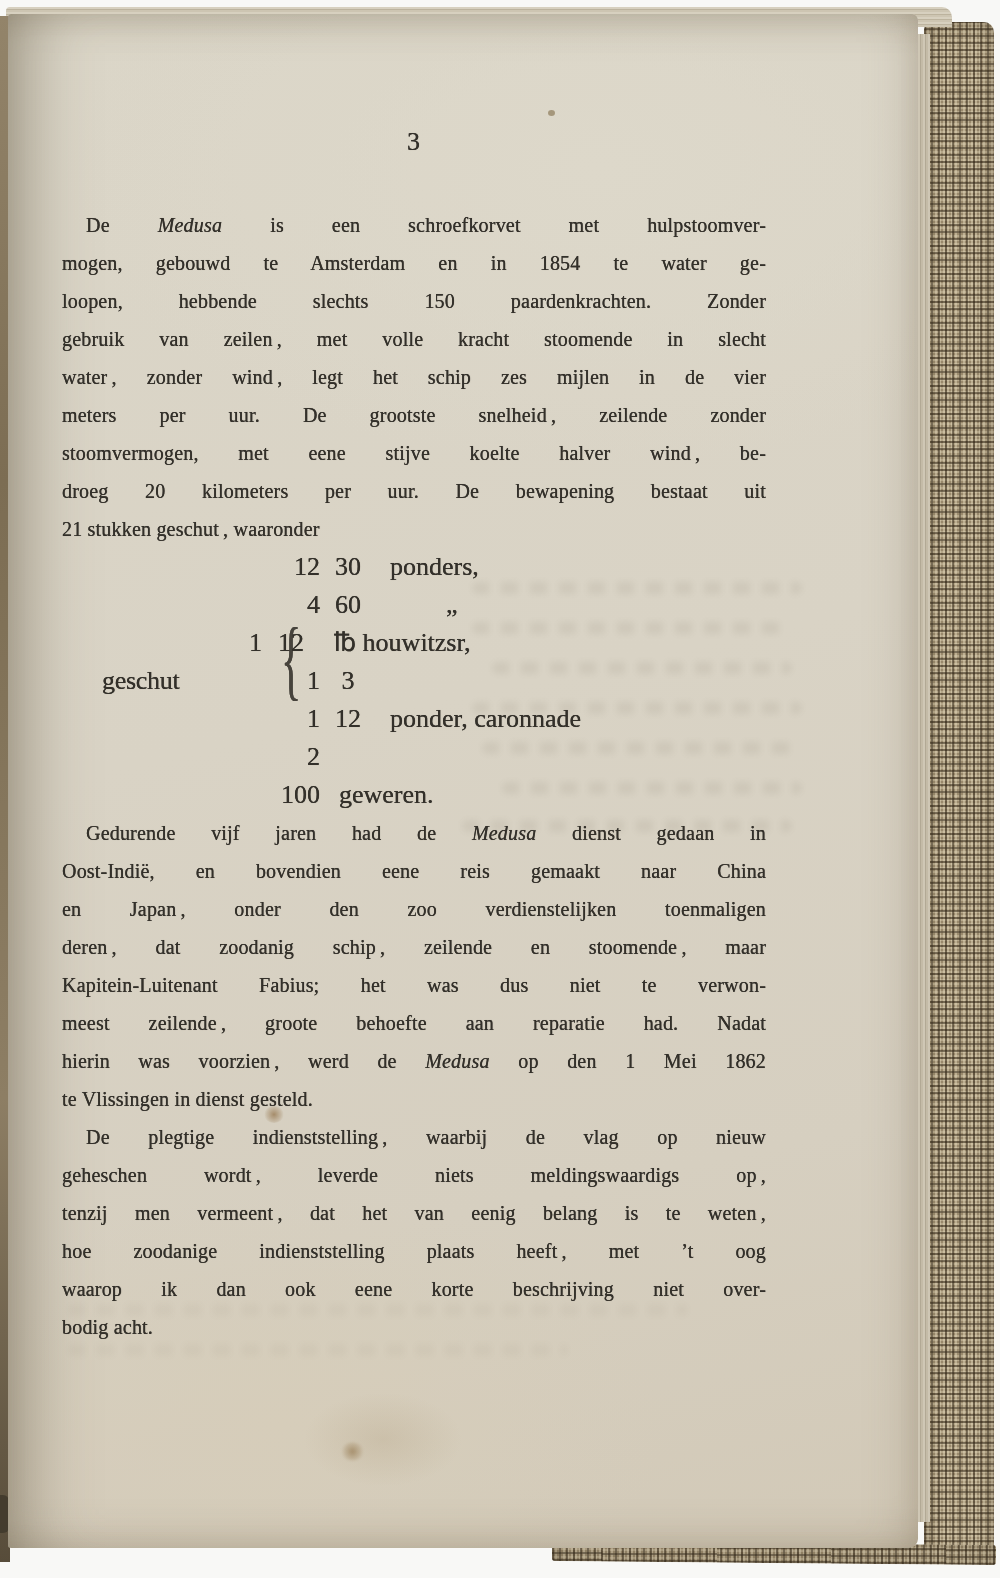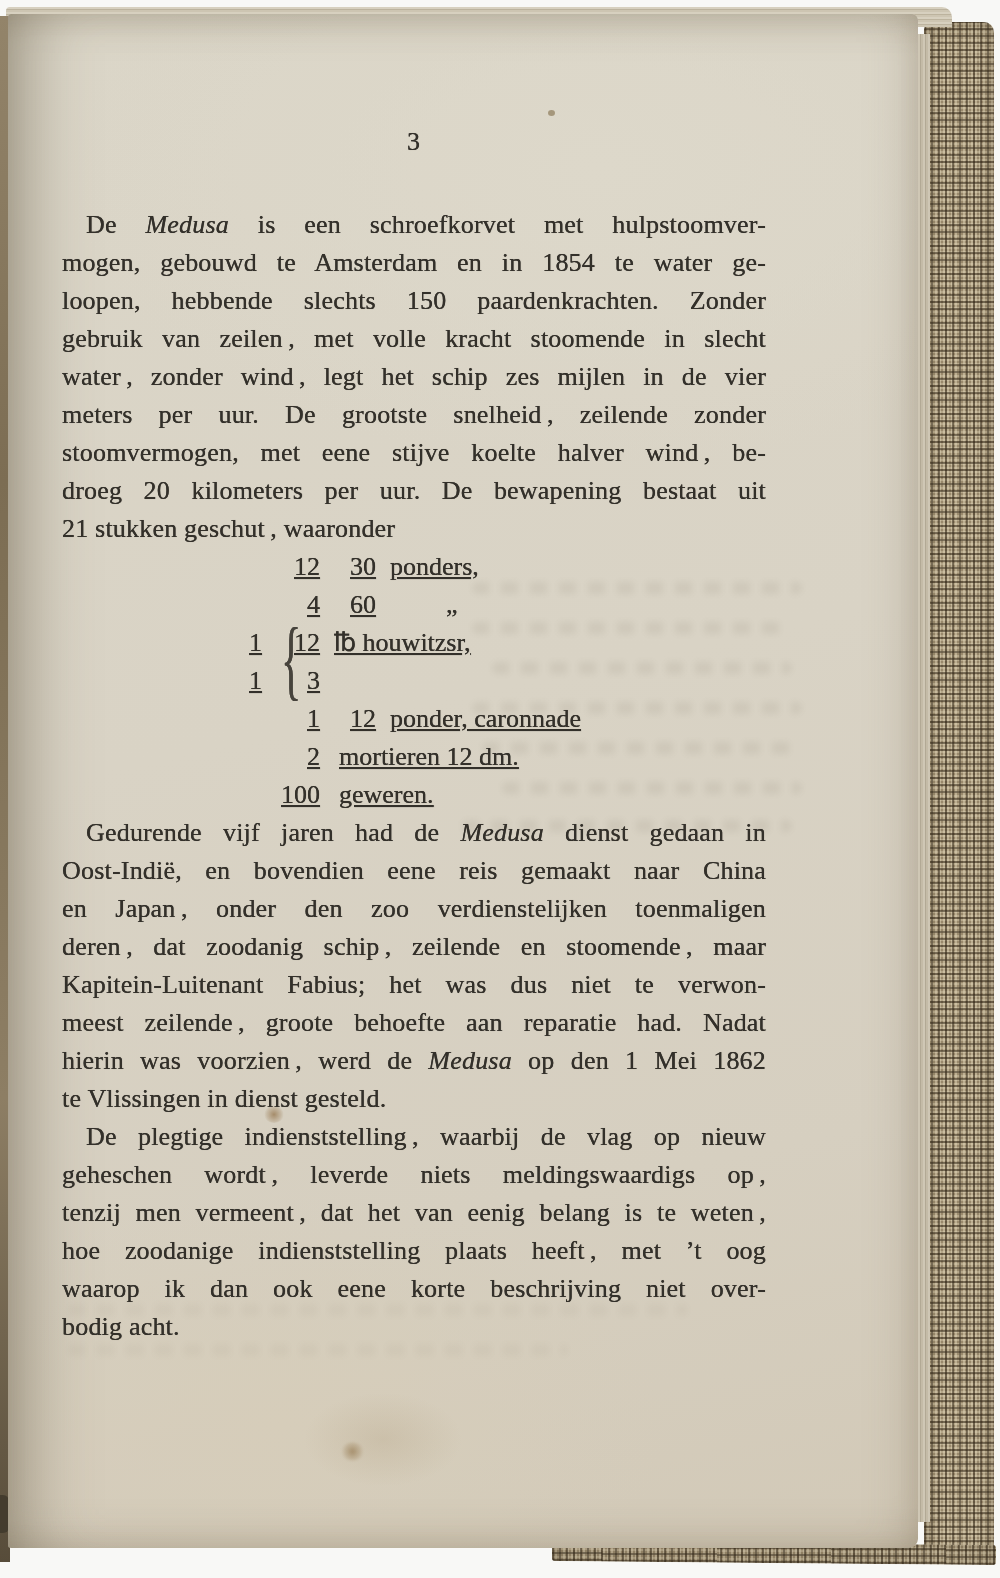--- a/index.html
+++ b/index.html
@@ -43,34 +43,34 @@
           inset -34px 0 50px -32px rgba(120,106,82,.38),
           inset 0 30px 40px -28px rgba(125,112,88,.38),
           inset 0 -32px 45px -30px rgba(135,120,92,.30);}
 
   
   .ink{color:#33302a;text-shadow:0 0 .4px rgba(51,48,42,.9), .3px .3px .7px rgba(51,48,42,.30);}
 
   .body{position:absolute;left:54px;top:112px;width:704px;}
   .pagenum{text-align:center;font-size:26px;line-height:32px;margin-bottom:48px;letter-spacing:1px;}
 
-  .para{font-size:26px;}
+  .para{font-size:20px;}
   .tline{line-height:38px;text-align:justify;text-align-last:justify;white-space:normal;
          letter-spacing:.2px;}
   .tline.pl{text-align-last:left;}
   .tline.ind{text-indent:24px;}
 
   
   .armlist{position:relative;font-size:26px;}
   .arm-row{display:grid;grid-template-columns:200px 58px 56px auto;line-height:38px;}
-  .acol{white-space:nowrap;text-decoration:underline;}
+  .acol{white-space:nowrap;}
   .lab{padding-left:2px;letter-spacing:-.3px;}
   .lab.lab2{padding-left:40px;}
   .qty{text-align:right;}
-  .cal{text-align:right;}
+  .cal{text-align:center;}
   .rest{padding-left:14px;}
   .rest.merged{grid-column:3 / 5;padding-left:19px;}
   .rest.ditto{padding-left:70px;}
   .brace{position:absolute;left:219px;top:72px;font-size:88px;line-height:80px;
          transform:scaleX(.48);transform-origin:left center;opacity:.88;font-weight:400;}
 
   
   .stain{position:absolute;border-radius:50%;}
   .s1{left:256px;top:1092px;width:20px;height:17px;filter:blur(.6px);opacity:.55;
       background:radial-gradient(circle,#7d5524 0%,rgba(125,85,36,.3) 55%,transparent 75%);}
@@ -137,33 +137,33 @@
             <div class="acol qty">4</div>
             <div class="acol cal">60</div>
             <div class="acol rest ditto">„</div>
           </div>
           <div class="arm-row">
             <div class="acol qty">1</div>
             <div class="acol cal">12</div>
             <div class="acol rest">℔ houwitzsr,</div>
           </div>
           <div class="arm-row">
+            <div class="acol lab lab2">geschut</div>
             <div class="acol qty">1</div>
             <div class="acol cal">3</div>
           </div>
           <div class="arm-row">
             <div class="acol lab"></div>
             <div class="acol qty">1</div>
             <div class="acol cal">12</div>
             <div class="acol rest">ponder, caronnade</div>
           </div>
           <div class="arm-row">
             <div class="acol lab"></div>
             <div class="acol qty">2</div>
-            <div class="acol rest merged">mortieren 12 dm.</div>
           </div>
           <div class="arm-row">
             <div class="acol lab"></div>
             <div class="acol qty">100</div>
             <div class="acol rest merged">geweren.</div>
           </div>
           <div class="brace">{</div>
         </div>
       <div class="para">
           <div class="tline ind">Gedurende vijf jaren had de <i>Medusa</i> dienst gedaan in</div>

